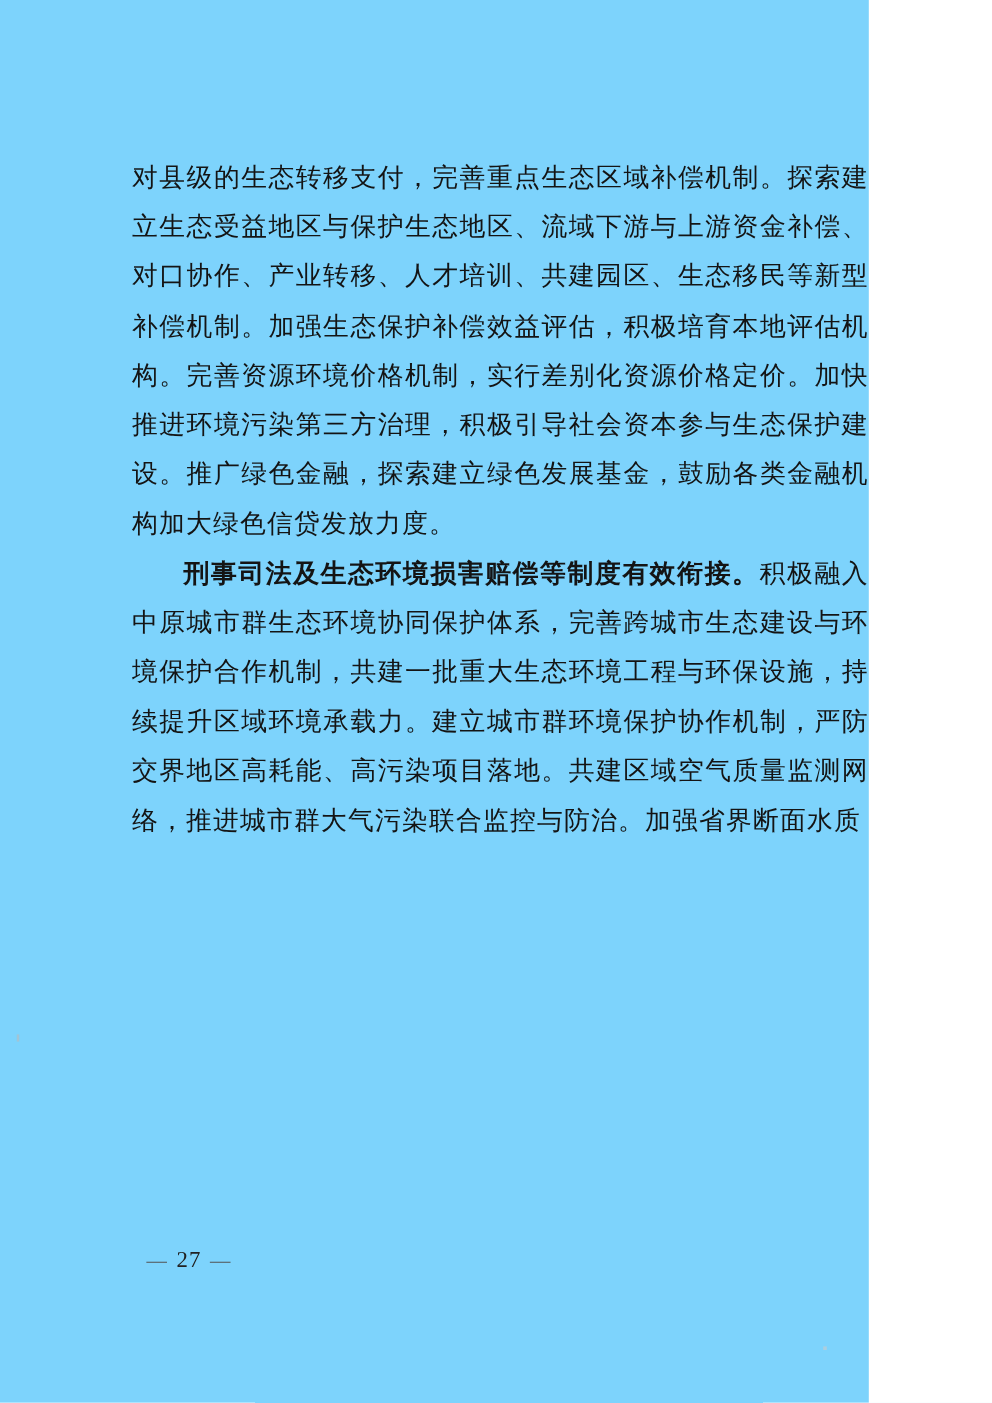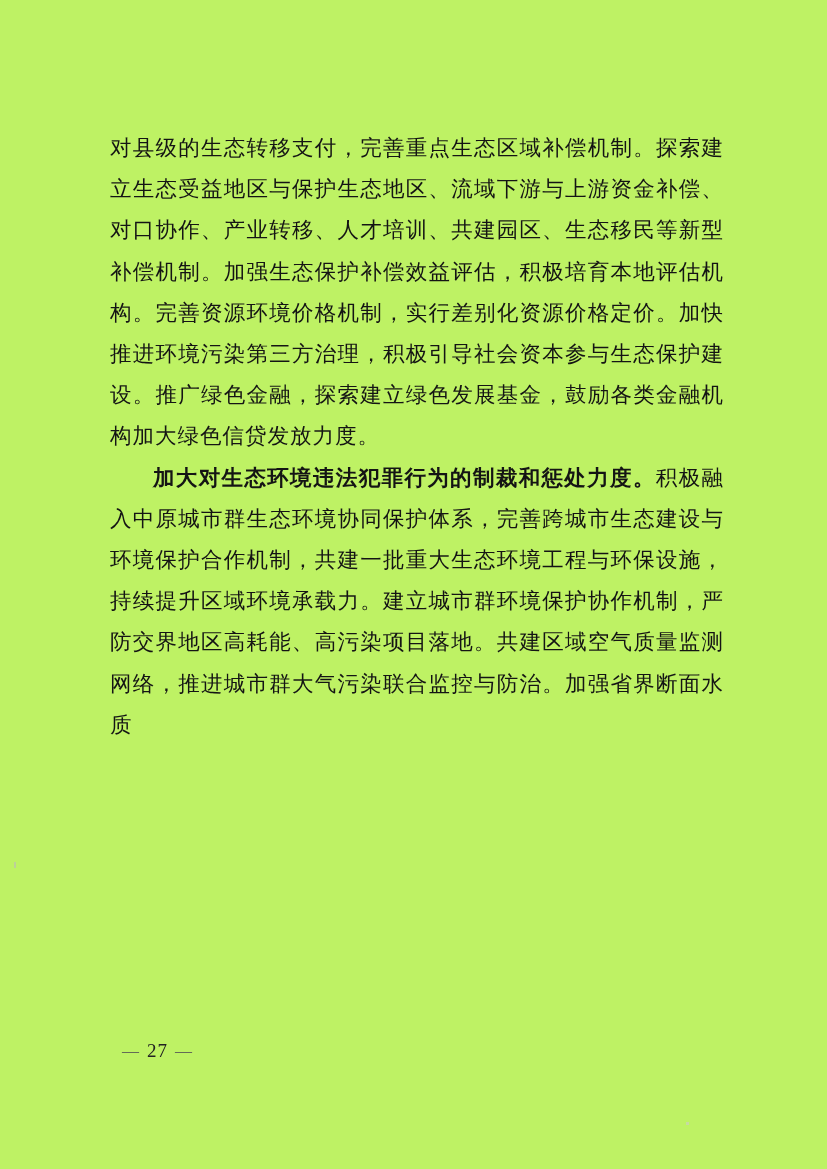--- a/index.html
+++ b/index.html
@@ -2,23 +2,23 @@
 <html><head>
 <meta charset="utf-8">
 <style>
   html, body {
     margin: 0;
     padding: 0;
     background: #ffffff;
   }
   .page {
     position: relative;
-    width: 827px;
+    width: 724px;
     height: 1169px;
-    background: #bef264;
+    background: #7dd3fc;
     overflow: hidden;
     font-family: "Liberation Serif", "DejaVu Serif", serif;
     color: #141414;
   }
   .content {
     position: absolute;
     left: 110px;
     top: 128px;
     width: 614px;
   }
@@ -75,21 +75,21 @@
 </style>
 </head>
 <body>
 
 <div class="page">
   <div class="content">
 
     <p class="para no-indent"><span class="lead"></span><span>对县级的生态转移支付，完善重点生态区域补偿机制。探索建立生态受益地区与保护生态地区、流域下游与上游资金补偿、对口协作、产业转移、人才培训、共建园区、生态移民等新型补偿机制。加强生态保护补偿效益评估，积极培育本地评估机构。完善资源环境价格机制，实行差别化资源价格定价。加快推进环境污染第三方治理，积极引导社会资本参与生态保护建设。推广绿色金融，探索建立绿色发展基金，鼓励各类金融机构加大绿色信贷发放力度。</span></p>
 
 
-    <p class="para"><span class="lead">加大对生态环境违法犯罪行为的制裁和惩处力度。</span><span>积极融入中原城市群生态环境协同保护体系，完善跨城市生态建设与环境保护合作机制，共建一批重大生态环境工程与环保设施，持续提升区域环境承载力。建立城市群环境保护协作机制，严防交界地区高耗能、高污染项目落地。共建区域空气质量监测网络，推进城市群大气污染联合监控与防治。加强省界断面水质</span></p>
+    <p class="para"><span class="lead">刑事司法及生态环境损害赔偿等制度有效衔接。</span><span>积极融入中原城市群生态环境协同保护体系，完善跨城市生态建设与环境保护合作机制，共建一批重大生态环境工程与环保设施，持续提升区域环境承载力。建立城市群环境保护协作机制，严防交界地区高耗能、高污染项目落地。共建区域空气质量监测网络，推进城市群大气污染联合监控与防治。加强省界断面水质</span></p>
 
   </div>
 
   <div class="footer">
     <span class="dash">—</span>
     <span>27</span>
     <span class="dash">—</span>
   </div>
 
   <div class="artifact-left"></div>

